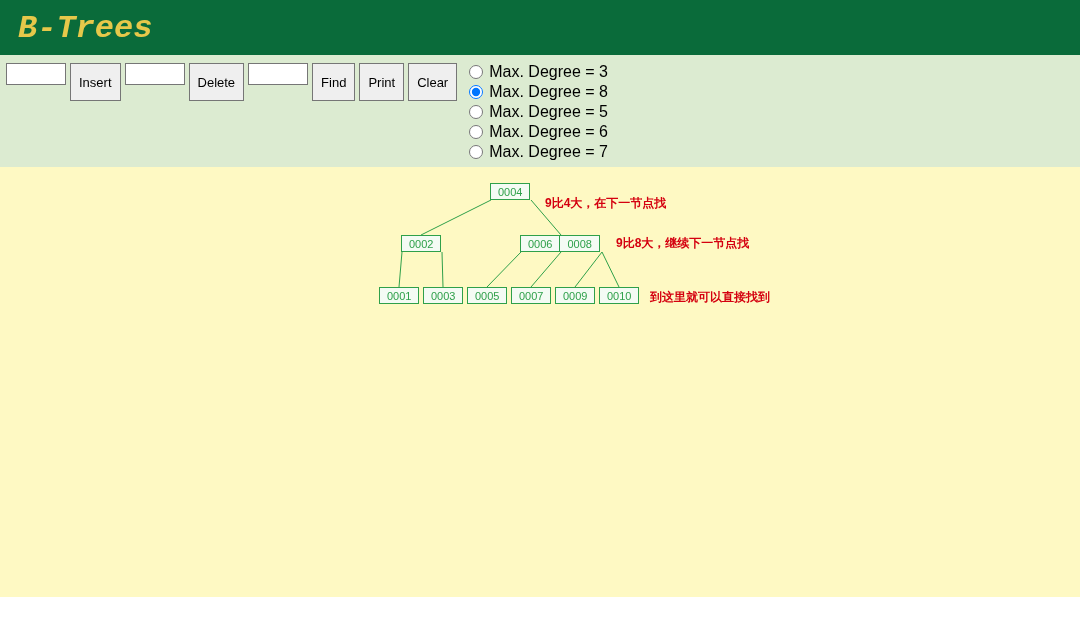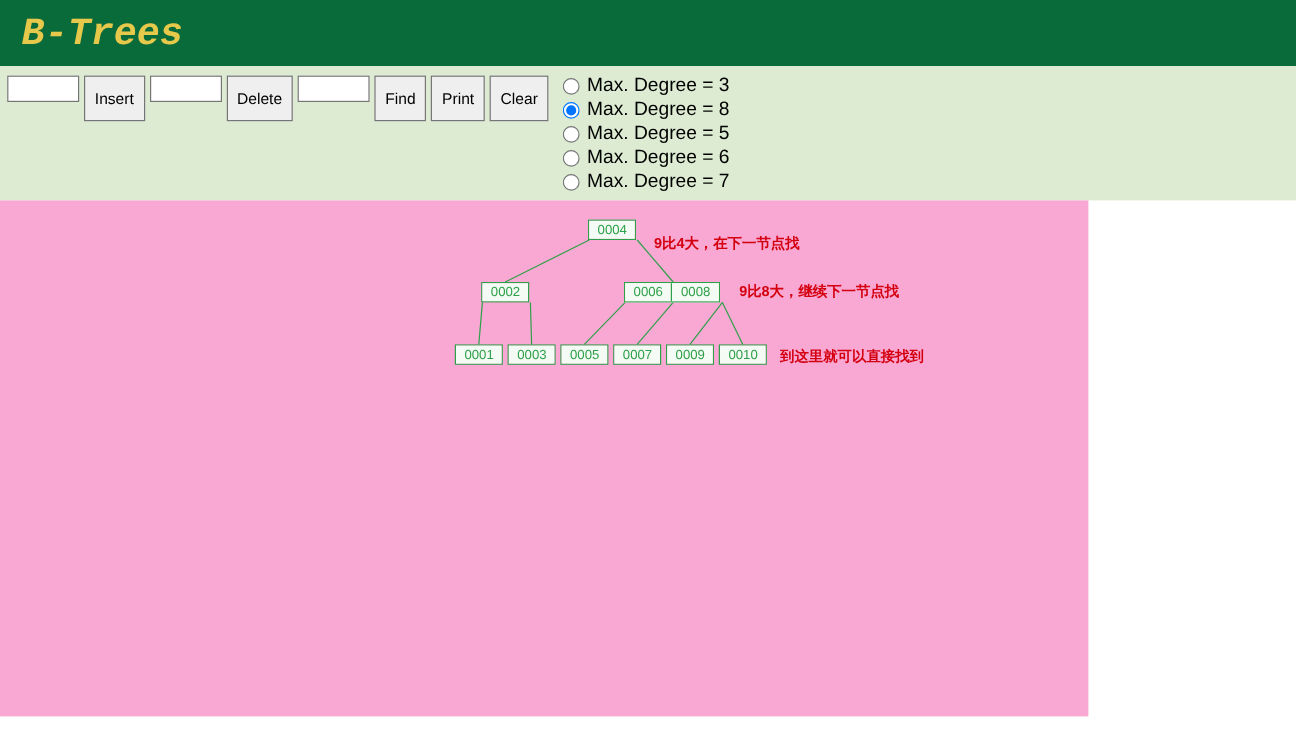--- a/index.html
+++ b/index.html
@@ -66,23 +66,23 @@
     align-items: center;
     gap: 2px;
     font-family: Verdana, Geneva, sans-serif;
     font-size: 16px;
     white-space: nowrap;
   }
   .preemptive input[type=checkbox] { width: 14px; height: 14px; margin: 0 2px 0 0; }
 
   .canvas {
     position: relative;
-    width: 907px;
+    width: 1080px;
     height: 430px;
-    background: #f9a8d4;
+    background: #fef9c3;
   }
   svg.edges {
     position: absolute;
     left: 0; top: 0;
     width: 1080px; height: 430px;
     pointer-events: none;
   }
   .node {
     position: absolute;
     display: flex;

